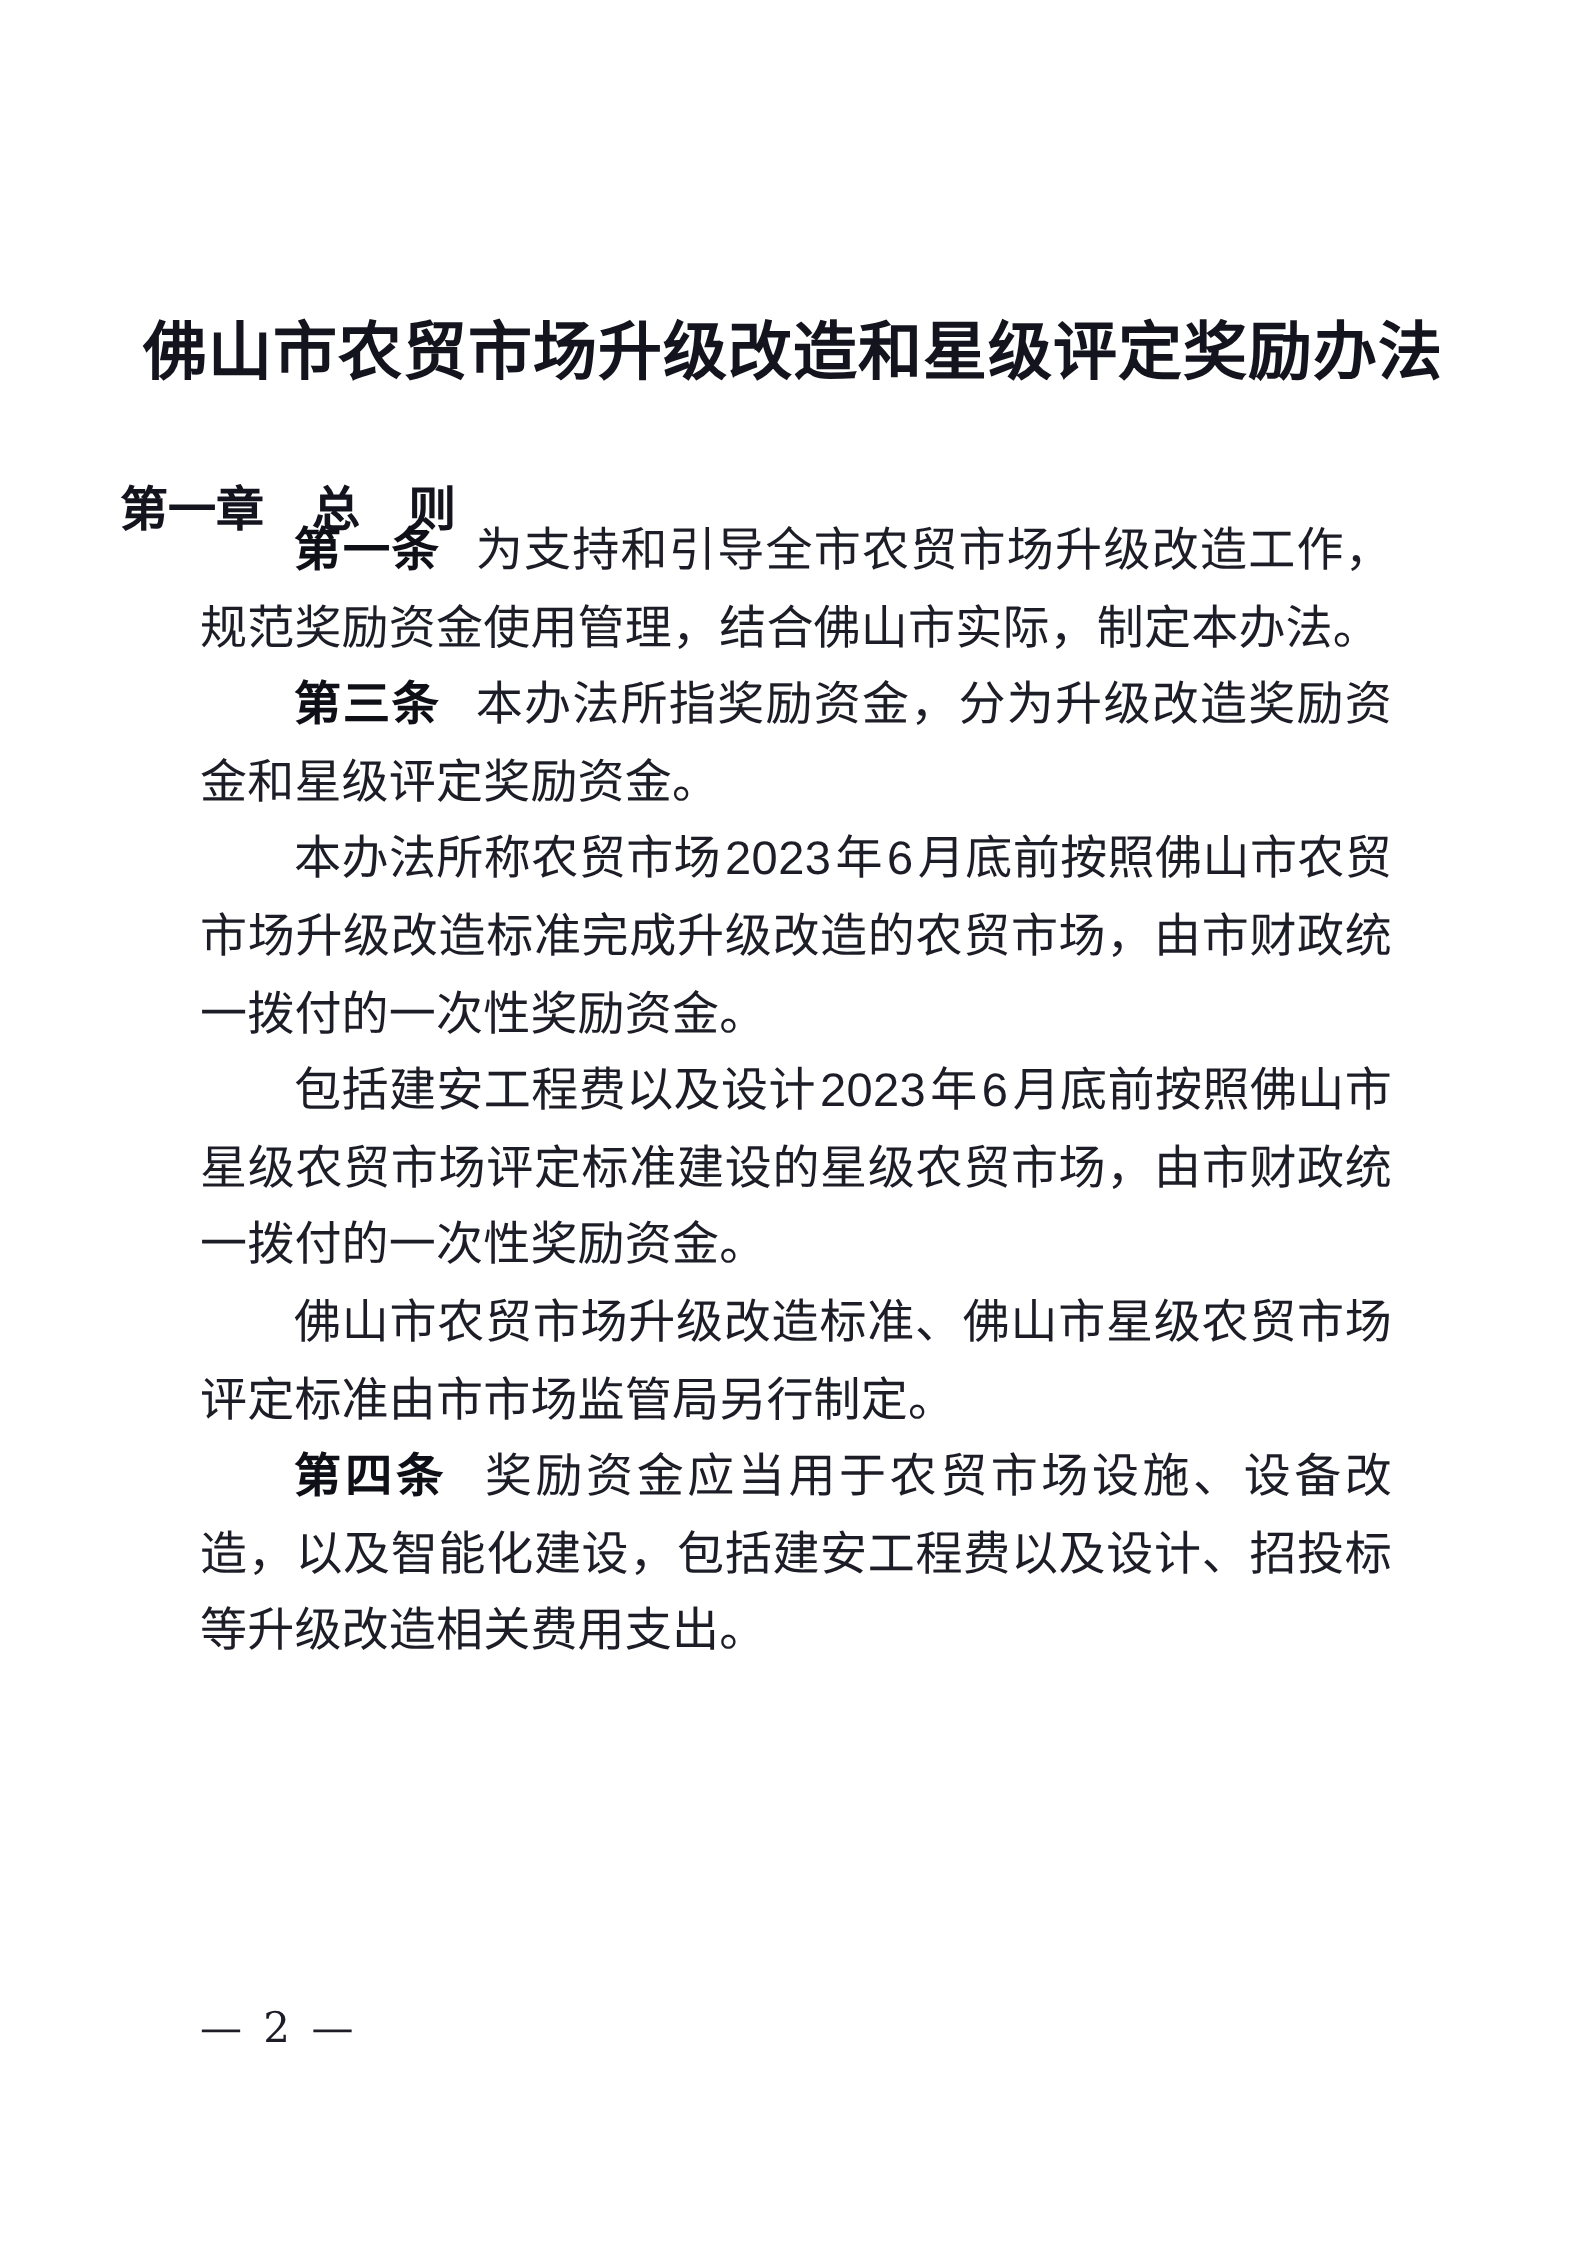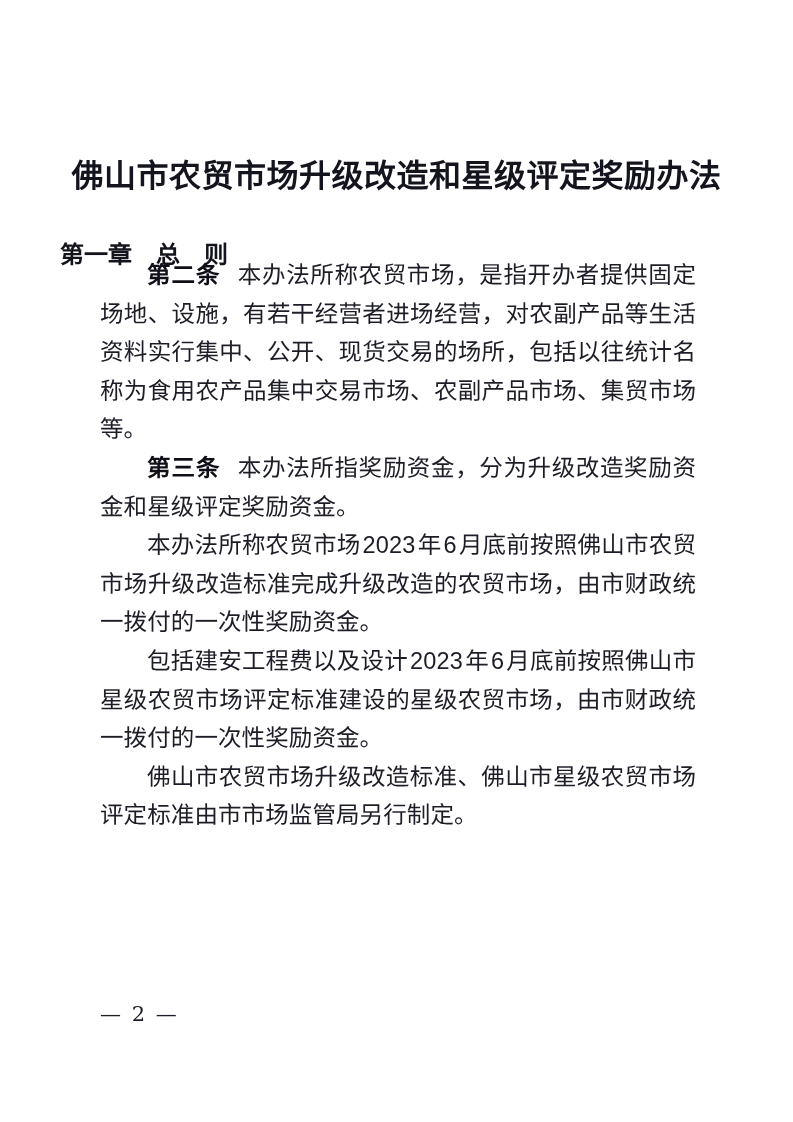--- a/index.html
+++ b/index.html
@@ -114,37 +114,40 @@
 <body>
 
 <div class="page">
 
   <h1 class="doc-title">佛山市农贸市场升级改造和星级评定奖励办法</h1>
 
   <h2 class="chapter-heading">第一章　总　则</h2>
 
   <div class="body-block">
 
+    <p class="para">
+      <span class="art-label">第一条</span><span class="gap"></span><span>为支持和引导全市农贸市场升级改造工作，规范奖励资金使用管理，结合佛山市实际，制定本办法。</span>
+    </p>
 
-    <p class="para">
-      <span class="art-label">第二条</span><span class="gap"></span><span>本办法所称农贸市场，是指开办者提供固定场地、设施，有若干经营者进场经营，对农副产品等生活资料实行集中、公开、现货交易的场所，包括以往统计名称为食用农产品集中交易市场、农副产品市场、集贸市场等。</span>
-    </p>
 
     <p class="para">
       <span class="art-label">第三条</span><span class="gap"></span><span>本办法所指奖励资金，分为升级改造奖励资金和星级评定奖励资金。</span>
     </p>
 
     <p class="para">
       <span>本办法所称农贸市场</span><span class="num">2023</span><span>年</span><span class="num">6</span><span>月底前按照佛山市农贸市场升级改造标准完成升级改造的农贸市场，由市财政统一拨付的一次性奖励资金。</span>
     </p>
 
     <p class="para">
       <span>包括建安工程费以及设计</span><span class="num">2023</span><span>年</span><span class="num">6</span><span>月底前按照佛山市星级农贸市场评定标准建设的星级农贸市场，由市财政统一拨付的一次性奖励资金。</span>
     </p>
 
     <p class="para">佛山市农贸市场升级改造标准、佛山市星级农贸市场评定标准由市市场监管局另行制定。</p>
 
+    <p class="para">
+      <span class="art-label">第四条</span><span class="gap"></span><span>奖励资金应当用于农贸市场设施、设备改造，以及智能化建设，包括建安工程费以及设计、招投标等升级改造相关费用支出。</span>
+    </p>
 
   </div>
 
   <div class="page-number">— 2 —</div>
 
 </div>
 
 </body></html>

